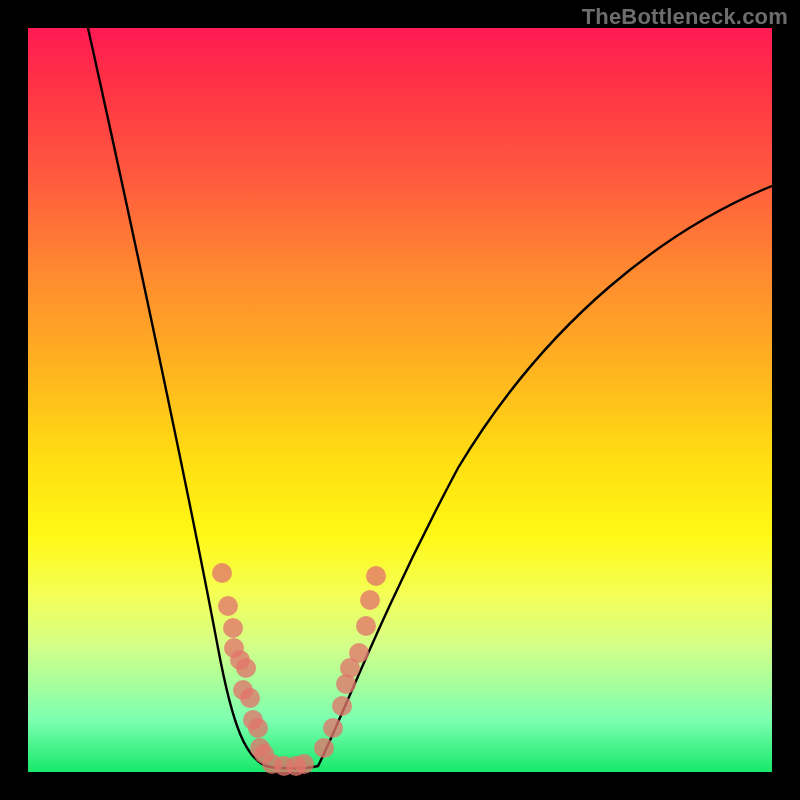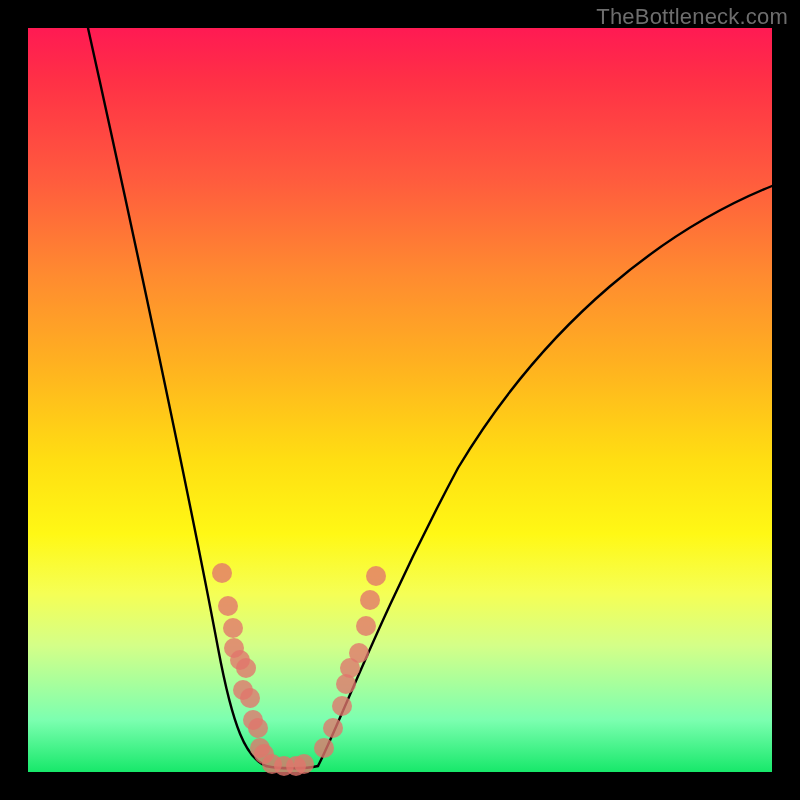--- a/index.html
+++ b/index.html
@@ -30,21 +30,21 @@
       #7cffb0 93%,
       #17e86a 100%
     );
   }
   .watermark {
     position: absolute;
     top: 4px;
     right: 12px;
     color: #6d6d6d;
     font-size: 22px;
-    font-weight: 400;
+    font-weight: 700;
     letter-spacing: 0.2px;
     user-select: none;
   }
   svg.curve {
     position: absolute;
     left: 0;
     top: 0;
     width: 744px;
     height: 744px;
     overflow: visible;

